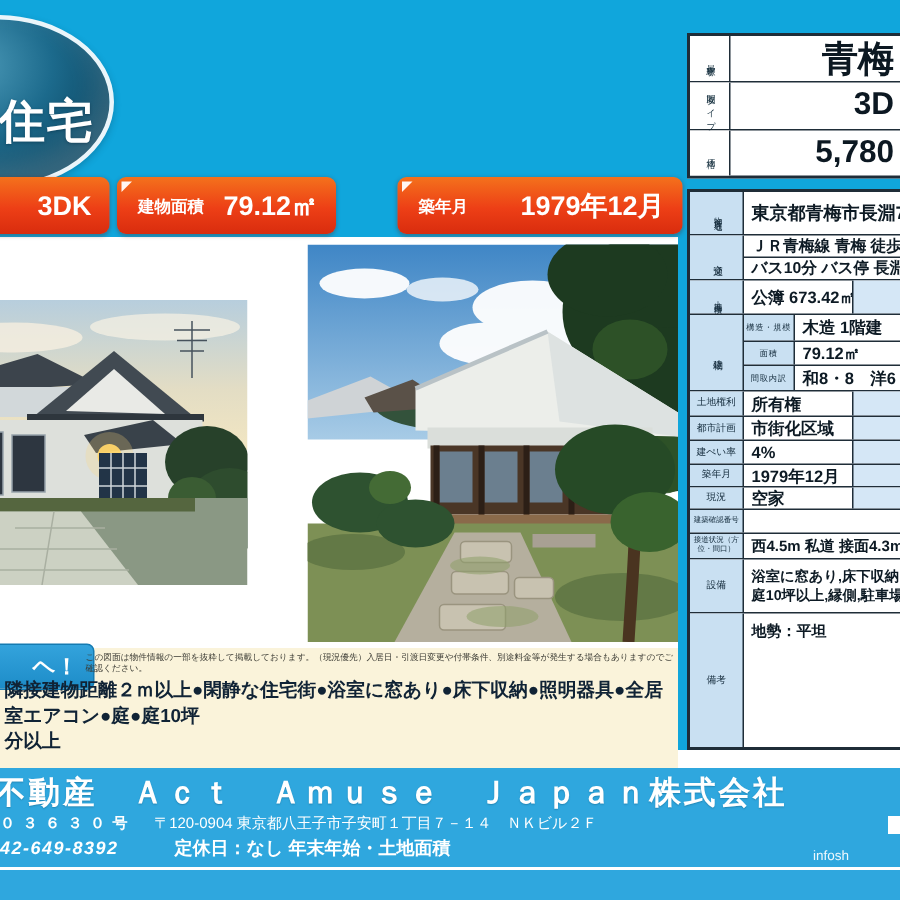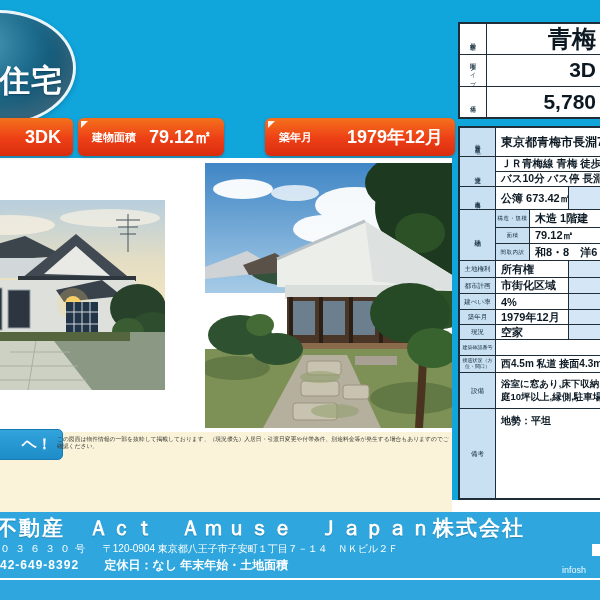--- a/index.html
+++ b/index.html
@@ -85,25 +85,25 @@
     justify-content:flex-end;padding-right:10px;box-sizing:border-box;
   }
   .disclaimer{left:57px;top:436px;width:396px;font-size:5.8px;color:#3a3a33;
     line-height:1.2;}
   .features{left:3px;top:452px;width:448px;font-size:12.5px;font-weight:bold;
     color:#102335;line-height:1.35;}
   
   .company{left:-4px;top:514px;width:620px;color:#fff;font-size:21px;font-weight:bold;
     letter-spacing:2px;white-space:nowrap;text-shadow:0 1px 1px rgba(0,60,90,.3);}
   .addr-line{left:0;top:542px;width:620px;color:#fff;font-size:10px;white-space:nowrap;}
-  .addr-line .license{letter-spacing:5px;margin-right:10px;font-weight:normal;}
+  .addr-line .license{letter-spacing:5px;margin-right:10px;font-weight:bold;}
   .tel-line{left:0;top:557px;width:620px;color:#fff;font-size:12px;font-weight:bold;white-space:nowrap;}
-  .tel-line .phone{letter-spacing:1px;margin-right:22px;}
+  .tel-line .phone{letter-spacing:1px;margin-right:34px;font-style:italic;}
   .footer-rule{left:0;top:578px;width:600px;height:2px;background:#ffffff;}
-  .watermark{left:562px;top:565px;color:#ffffff;font-size:9px;opacity:.92;white-space:nowrap;}
+  .watermark{left:542px;top:565px;color:#ffffff;font-size:9px;opacity:.92;white-space:nowrap;}
   .logo-chip{left:592px;top:544px;width:10px;height:12px;background:#ffffff;}
   
   .photo1{left:-30px;top:200px;width:195px;height:190px;}
   .photo2{left:205px;top:163px;width:247px;height:265px;}
   .photo1 svg,.photo2 svg{display:block;}
 </style>
 </head>
 <body>
 
 <div class="abs white-area"></div>
@@ -352,20 +352,22 @@
   </g>
   <rect x="150" y="193" width="42" height="9" fill="#a8a093"></rect>
 </svg>
 </div>
 
 <div class="abs mini-badge">
   <span>ヘ！</span>
 </div>
 <div class="abs disclaimer">この図面は物件情報の一部を抜粋して掲載しております。（現況優先）入居日・引渡日変更や付帯条件、別途料金等が発生する場合もありますのでご確認ください。</div>
 <div class="abs features">
+  <div>隣接建物距離２ｍ以上●閑静な住宅街●浴室に窓あり●床下収納●照明器具●全居室エアコン●庭●庭10坪</div>
+  <div>分以上</div>
 </div>
 
 <div class="abs company">不動産　Ａｃｔ　Ａｍｕｓｅ　Ｊａｐａｎ株式会社</div>
 <div class="abs addr-line">
   <span class="license">０３６３０号</span>
   <span>〒120-0904 東京都八王子市子安町１丁目７－１４　ＮＫビル２Ｆ</span>
 </div>
 <div class="abs tel-line">
   <span class="phone">42-649-8392</span>
   <span>定休日：なし 年末年始・土地面積</span>

